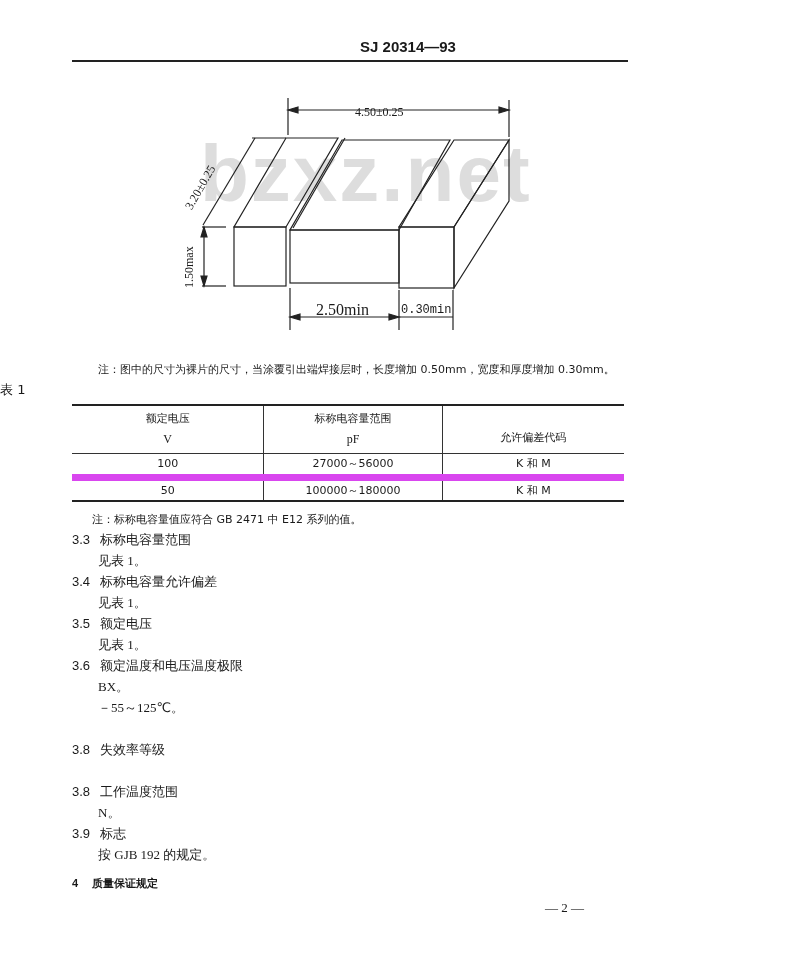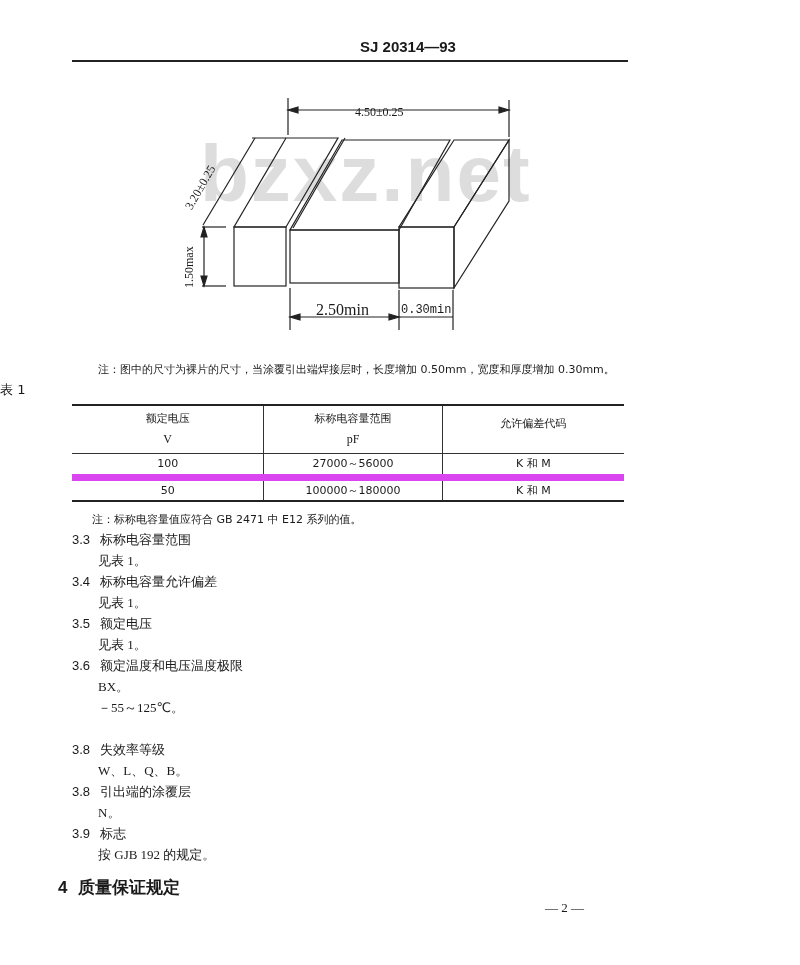--- a/index.html
+++ b/index.html
@@ -23,21 +23,21 @@
   table.spec tbody tr:first-child td { border-bottom:7px solid #d946ef; }
   table.spec th + th, table.spec td + td { border-left:1px solid #333; }
   .col1 { width:192px; } .col2 { width:178px; } .col3 { width:182px; }
   .th-sub { display:block; margin-top:6px; font-family:"Liberation Serif",serif; font-size:12px; }
   .note2 { position:absolute; left:92px; top:512px; font-size:11px; }
   .sections { position:absolute; left:72px; top:529px; font-size:13px; }
   .sec { height:42px; }
   .sec-head { height:21px; line-height:21px; }
   .sec-num { display:inline-block; width:28px; font-family:"Liberation Sans",sans-serif; }
   .sec-body { height:21px; line-height:21px; padding-left:26px; font-family:"Liberation Serif","DejaVu Sans",serif; }
-  .chapter { position:absolute; left:58px; top:876px; font-size:17px; font-weight:bold; }
+  .chapter { position:absolute; left:72px; top:876px; font-size:11px; font-weight:bold; }
   .chapter .num { display:inline-block; width:20px; font-family:"Liberation Sans",sans-serif; }
   .page-num { position:absolute; left:545px; top:900px; font-size:13px; font-family:"Liberation Serif",serif; }
 </style>
 </head>
 <body>
 
 <div class="header-title">SJ 20314—93</div>
 <div class="header-rule"></div>
 
 <div class="watermark">bzxz.net</div>
@@ -92,21 +92,21 @@
   <thead>
     <tr>
       <th class="col1">
         <span>额定电压</span>
         <span class="th-sub">V</span>
       </th>
       <th class="col2">
         <span>标称电容量范围</span>
         <span class="th-sub">pF</span>
       </th>
-      <th class="col3" style="vertical-align:top;padding-top:10px;">
+      <th class="col3" style="vertical-align:top;padding-top:24px;">
         <span>允许偏差代码</span>
       </th>
     </tr>
   </thead>
   <tbody>
     <tr>
       <td>100</td>
       <td>27000～56000</td>
       <td>K 和 M</td>
     </tr>
@@ -135,24 +135,23 @@
   </div>
   <div class="sec">
     <div class="sec-head"><span class="sec-num">3.6</span><span>额定温度和电压温度极限</span></div>
     <div class="sec-body">BX。</div>
   </div>
   <div class="sec">
     <div class="sec-body">－55～125℃。</div>
   </div>
   <div class="sec">
     <div class="sec-head"><span class="sec-num">3.8</span><span>失效率等级</span></div>
-    <div class="sec-body">W、L、Q、B。</div>
   </div>
   <div class="sec">
-    <div class="sec-head"><span class="sec-num">3.8</span><span>引出端的涂覆层</span></div>
+    <div class="sec-head"><span class="sec-num">3.8</span><span>工作温度范围</span></div>
     <div class="sec-body">N。</div>
   </div>
   <div class="sec">
     <div class="sec-head"><span class="sec-num">3.9</span><span>标志</span></div>
     <div class="sec-body">按 GJB 192 的规定。</div>
   </div>
 </div>
 
 <div class="chapter">
   <span class="num">4</span><span>质量保证规定</span>

